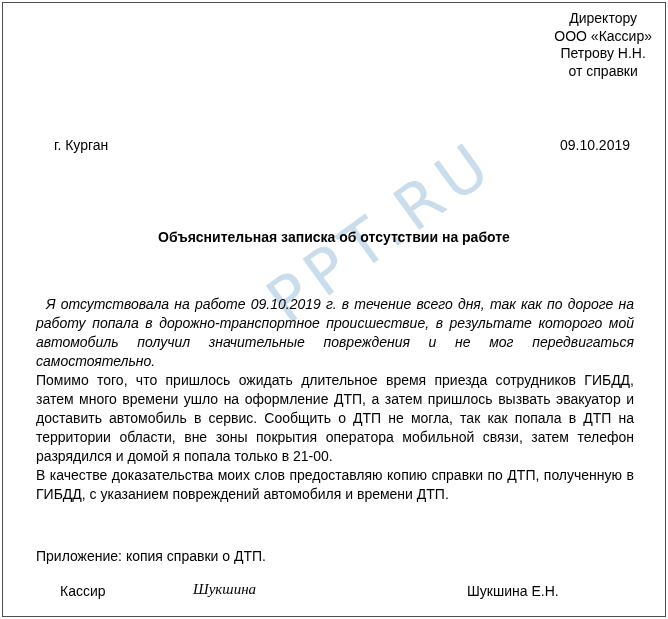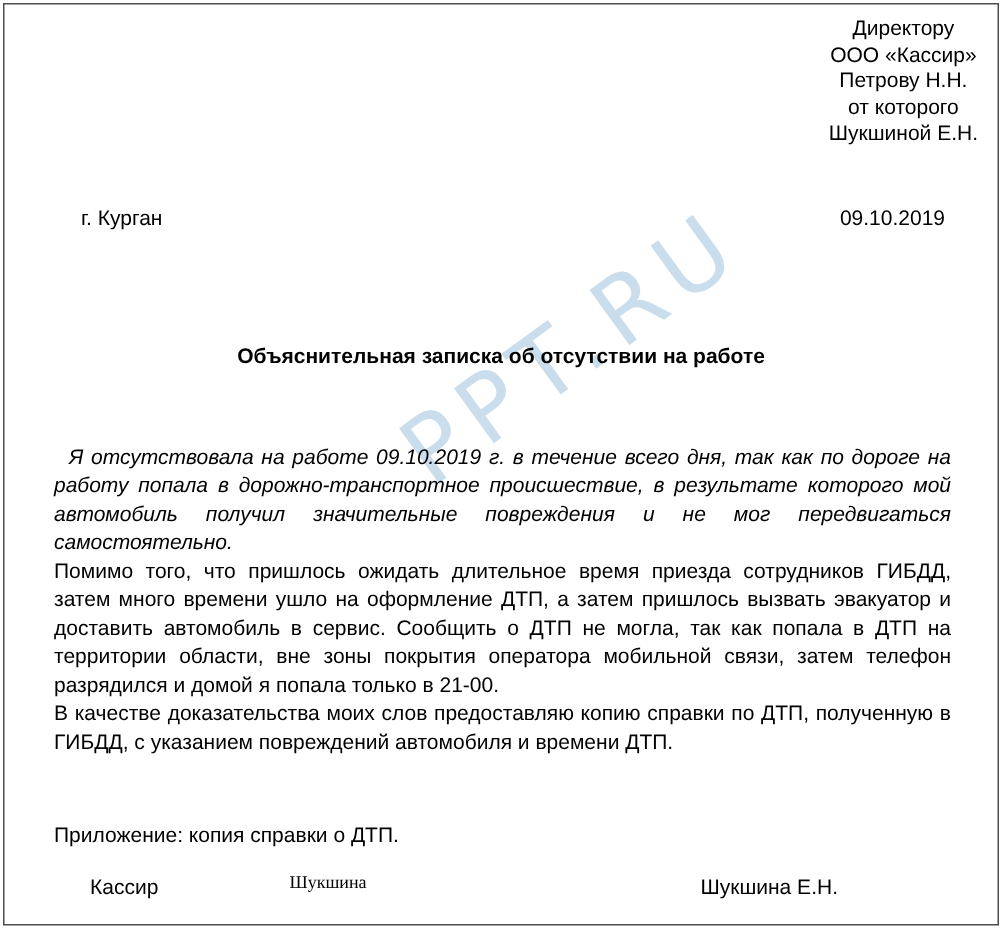--- a/index.html
+++ b/index.html
@@ -100,42 +100,42 @@
     position: absolute;
     left: 36px;
     top: 0;
     margin-left: 24px;
   }
   .signature-row .handwritten {
     position: absolute;
     left: 193px;
     top: -2px;
     font-family: "Liberation Serif", serif;
-    font-size: 12px;
+    font-style: italic;
+    font-size: 15px;
   }
   .signature-row .name {
     position: absolute;
     left: 467px;
     top: 0;
   }
 </style>
 </head>
 <body>
 
 <div class="page">
   <div class="frame"></div>
 
   <div class="watermark">PPT.RU</div>
 
   <div class="recipient-block">
     <div>Директору</div>
     <div>ООО «Кассир»</div>
     <div>Петрову Н.Н.</div>
-    <div>от которого</div>
-    <div>Шукшиной Е.Н.</div>
+    <div>от справки</div>
   </div>
 
   <div class="place-date-row">
     <span class="place">г. Курган</span>
     <span class="date">09.10.2019</span>
   </div>
 
   <div class="doc-title">Объяснительная записка об отсутствии на работе</div>
 
   <div class="doc-body">

